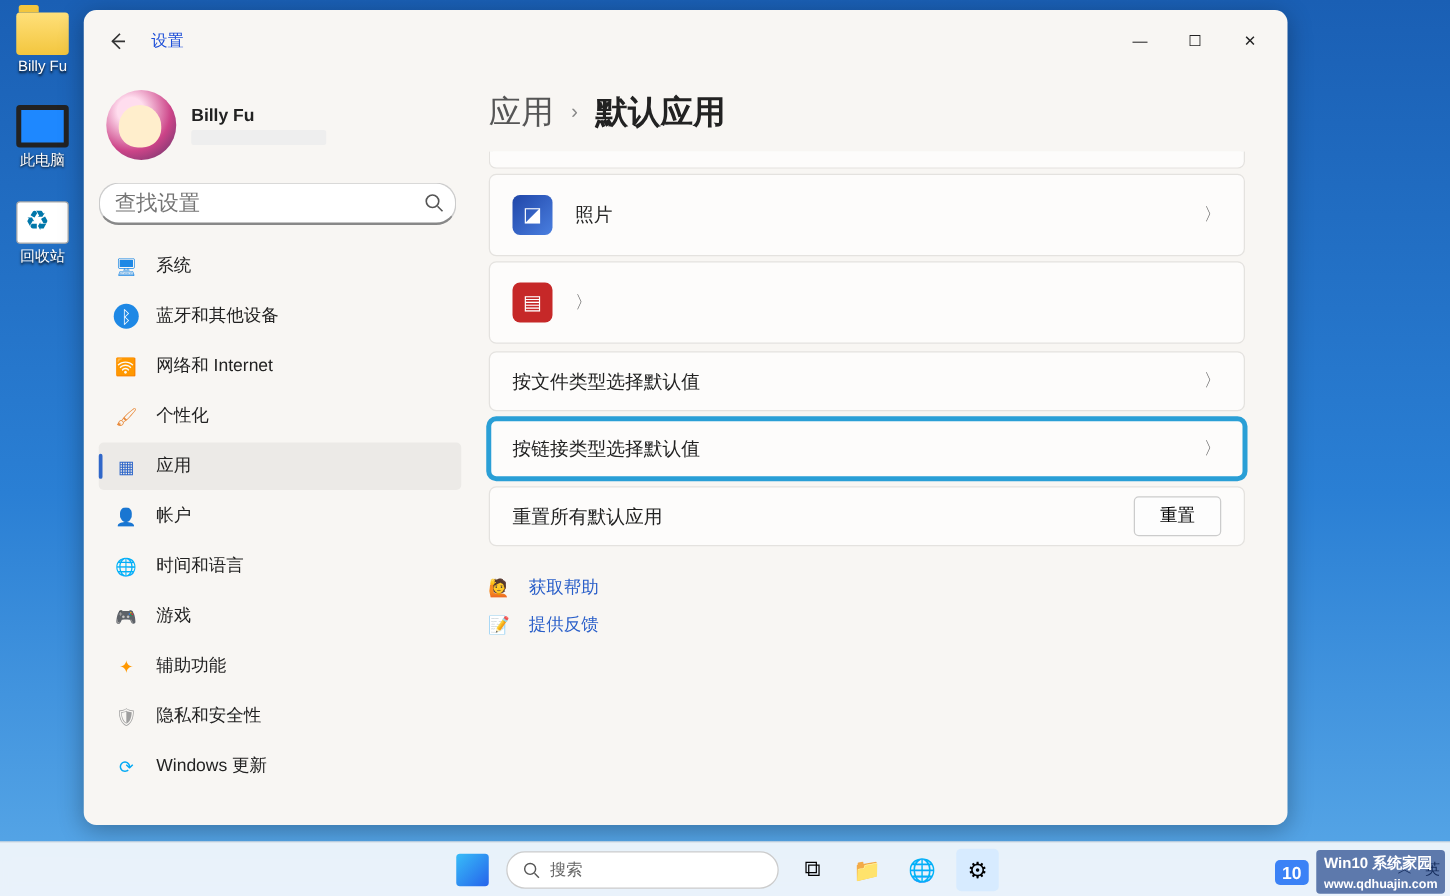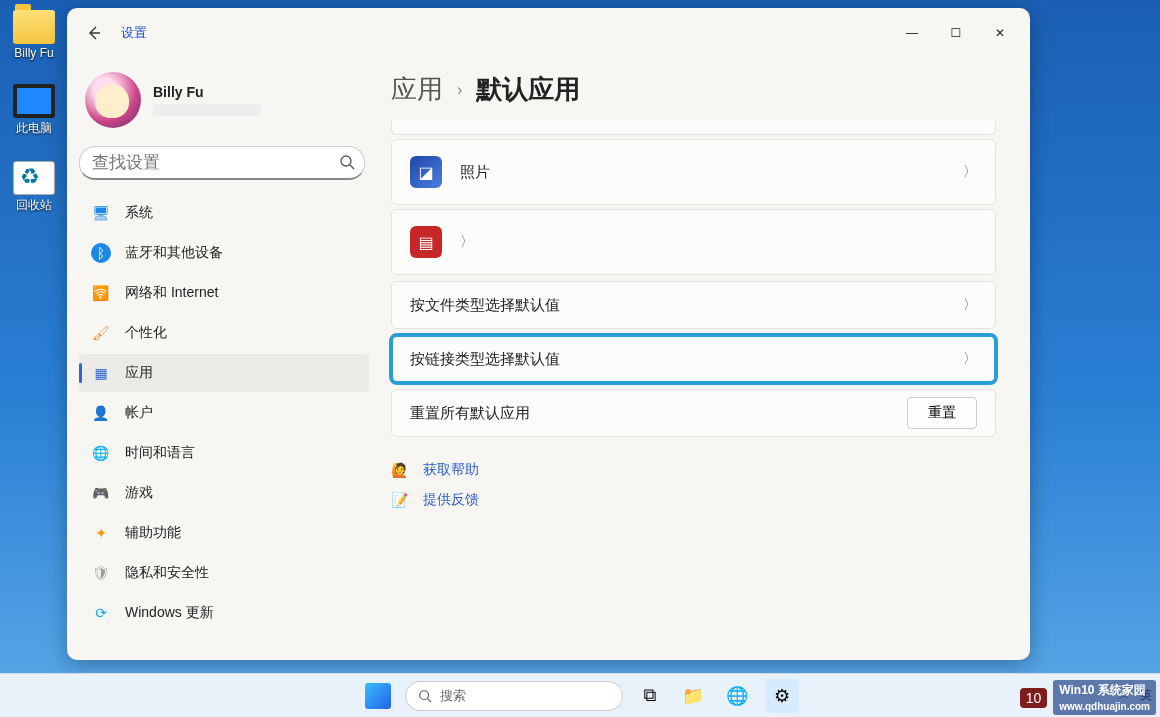--- a/index.html
+++ b/index.html
@@ -69,21 +69,21 @@
   .linkrow { display:flex; align-items:center; gap:14px; font-size:14px; color:#2a5fc9;}
   .linkrow .lico { width:18px; color:#555;}
 
   
   .taskbar { position:absolute; left:0; bottom:0; width:1160px; height:44px; background:rgba(245,248,252,.92); border-top:1px solid rgba(0,0,0,.1); display:flex; align-items:center; justify-content:center; gap:10px; backdrop-filter:blur(4px);}
   .tbtn { width:34px; height:34px; display:flex; align-items:center; justify-content:center; border-radius:4px; font-size:18px;}
   .start { background:linear-gradient(135deg,#38bdf8,#2563eb); width:26px; height:26px; border-radius:3px;}
   .tsearch { width:218px; height:30px; background:#fff; border:1px solid #ccc; border-radius:16px; display:flex; align-items:center; padding:0 12px; font-size:13px; color:#666; gap:8px;}
   .tray { position:absolute; right:8px; display:flex; align-items:center; gap:10px; font-size:12px; color:#333;}
   .watermark { position:absolute; right:4px; bottom:2px; display:flex; align-items:center; gap:6px; }
-  .wm-badge { background:#7f1d1d; color:#fff; font-size:14px; font-weight:normal; padding:2px 6px; border-radius:4px;}
+  .wm-badge { background:#3b82f6; color:#fff; font-size:14px; font-weight:bold; padding:2px 6px; border-radius:4px;}
   .wm-txt { color:#fff; background:rgba(0,40,120,.6); font-size:12px; padding:2px 6px; border-radius:3px;font-weight:bold;}
 </style>
 </head>
 <body>
 
 <div class="desktop">
   <div class="d-icon">
     <div class="glyph folder-g"></div>
     <div class="lbl">Billy Fu</div>
   </div>

